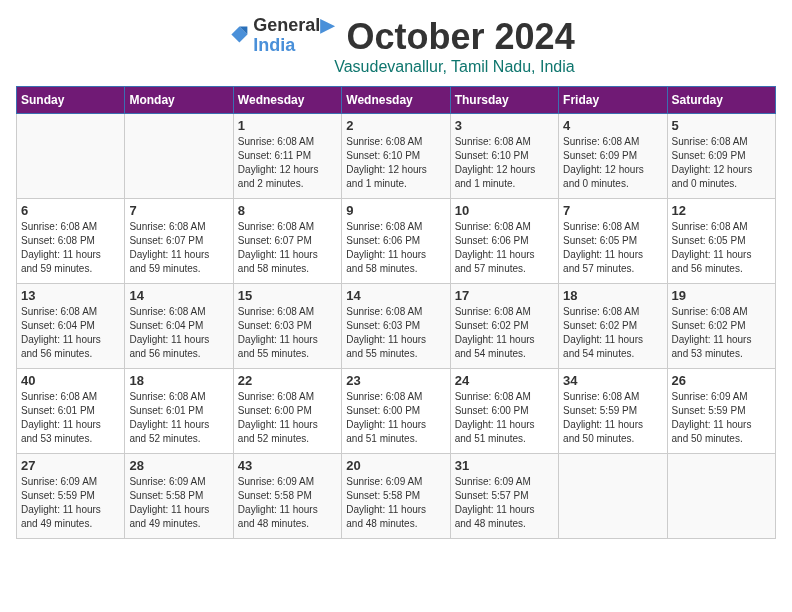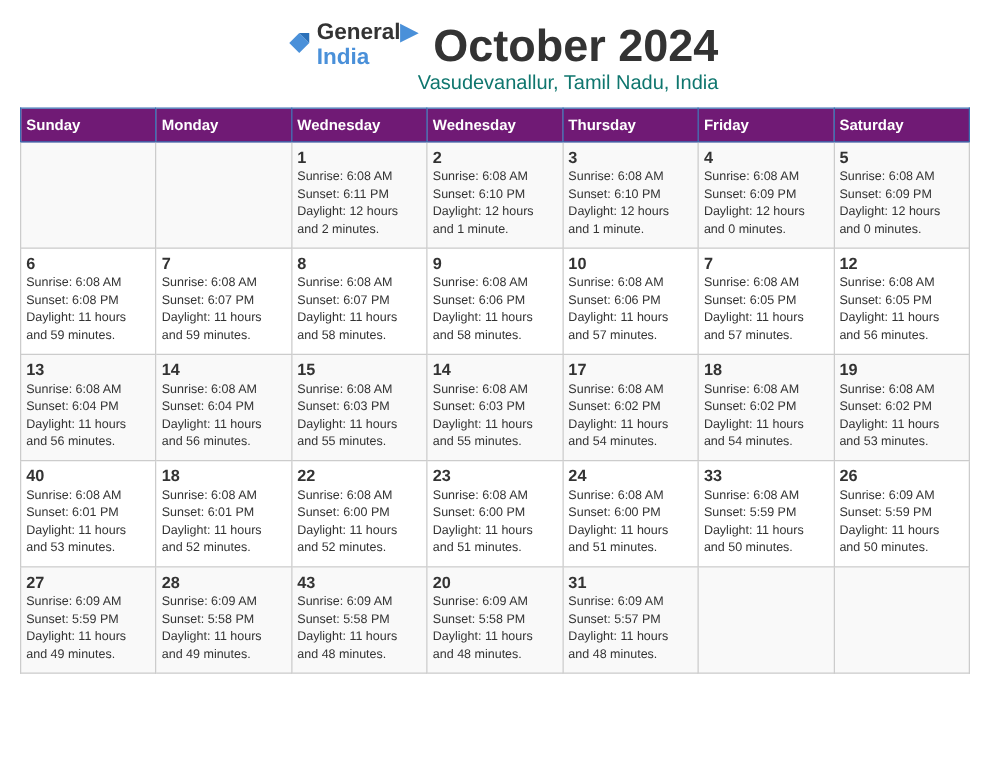--- a/index.html
+++ b/index.html
@@ -291,21 +291,21 @@
 and 51 minutes.</div>
         </td>
         <td>
           <div class="day-num">24</div>
           <div class="day-info" style="white-space: pre-line;">Sunrise: 6:08 AM
 Sunset: 6:00 PM
 Daylight: 11 hours
 and 51 minutes.</div>
         </td>
         <td>
-          <div class="day-num">33</div>
+          <div class="day-num">34</div>
           <div class="day-info" style="white-space: pre-line;">Sunrise: 6:08 AM
 Sunset: 5:59 PM
 Daylight: 11 hours
 and 50 minutes.</div>
         </td>
         <td>
           <div class="day-num">26</div>
           <div class="day-info" style="white-space: pre-line;">Sunrise: 6:09 AM
 Sunset: 5:59 PM
 Daylight: 11 hours

